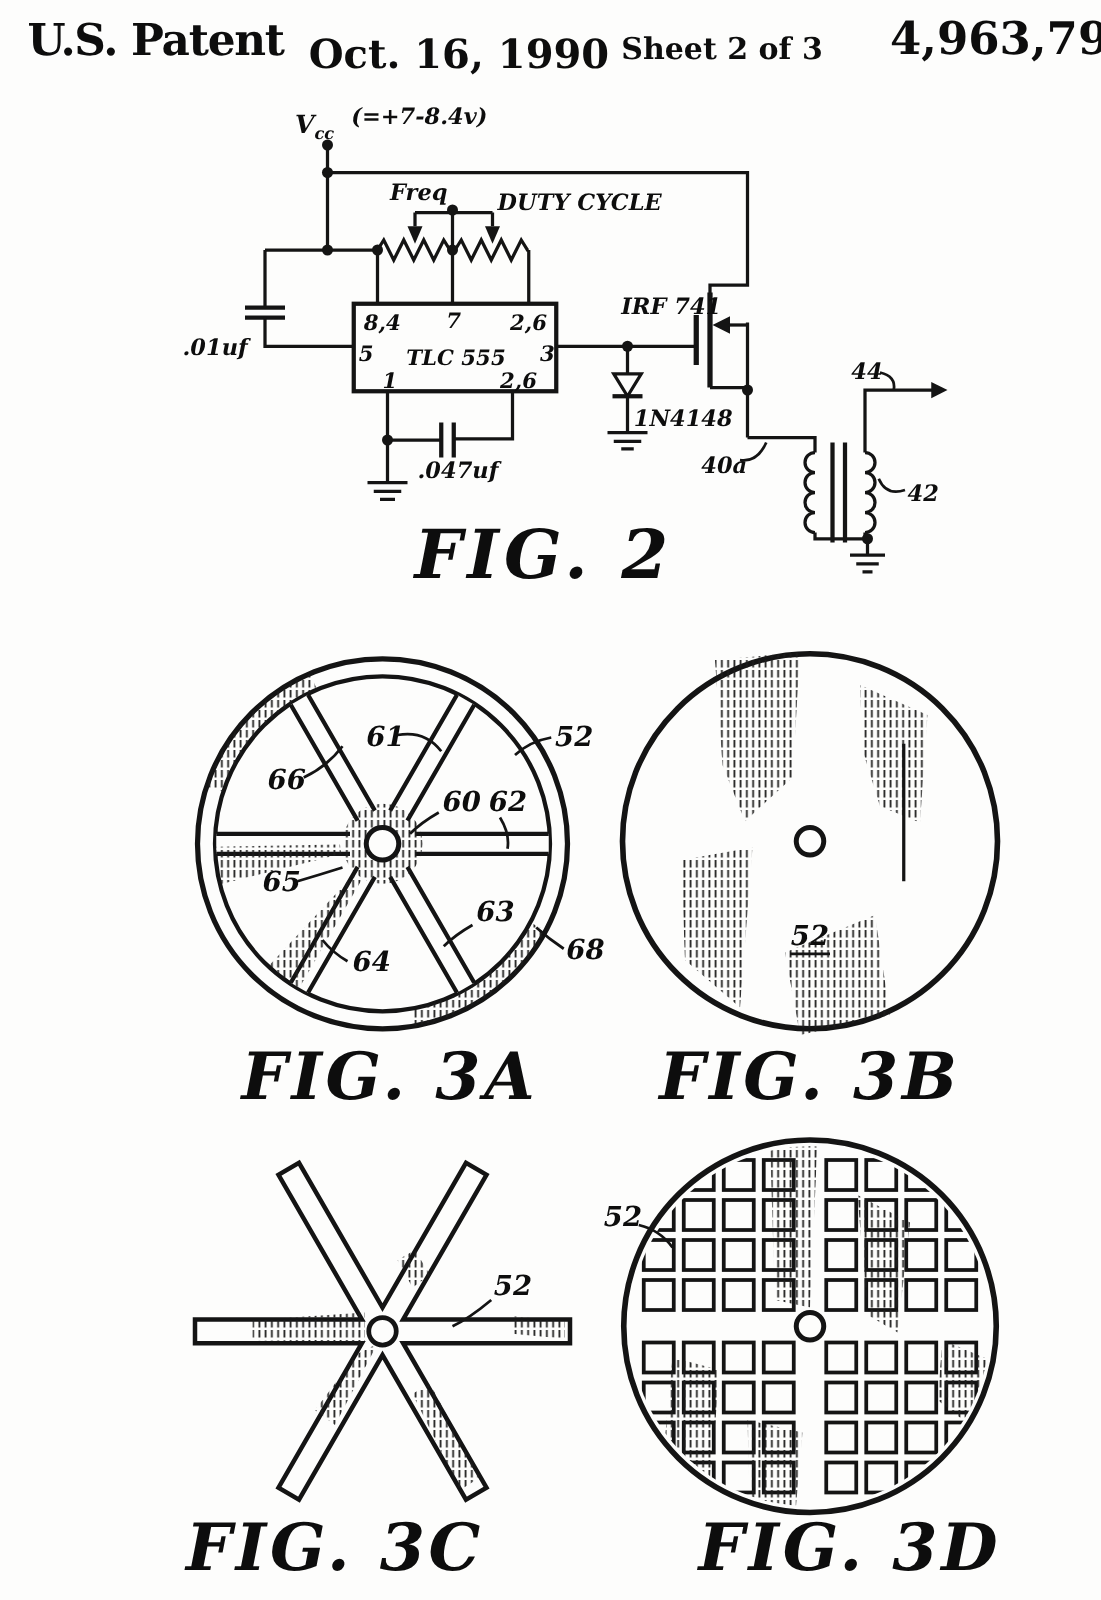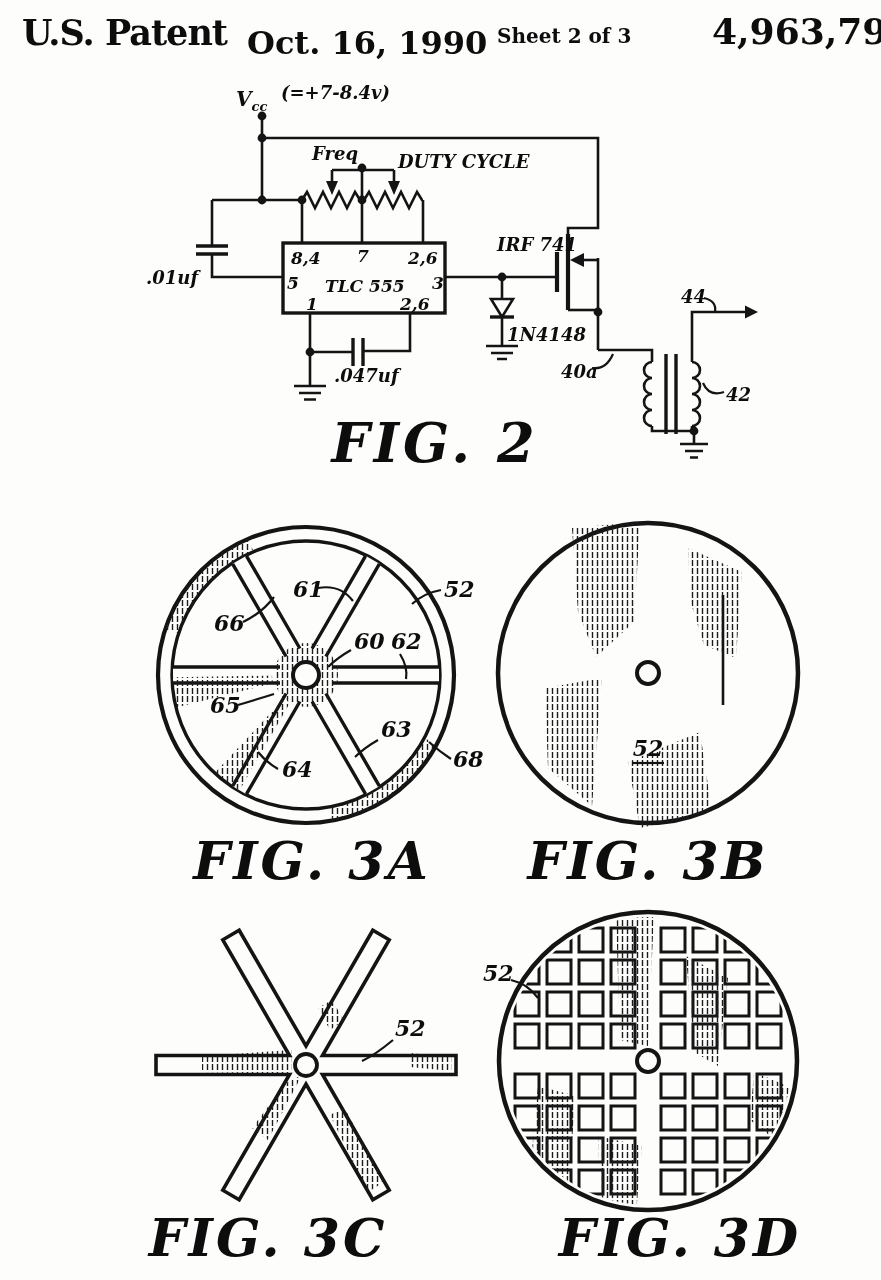--- a/index.html
+++ b/index.html
@@ -1,21 +1,21 @@
 <!DOCTYPE html>
 <html><head>
 <meta charset="utf-8">
 <style>
   html,body{margin:0;padding:0;background:#e8e8e8;}
   .page{position:relative;width:881px;height:1280px;background:#fdfdfc;overflow:hidden;
         font-family:"DejaVu Serif",serif;color:#0d0d0d;}
   header{position:absolute;left:0;top:0;width:881px;height:80px;}
   .h-title{position:absolute;left:22px;top:12px;font-size:35px;font-weight:700;letter-spacing:-1px;text-align:right;}
   .h-date{position:absolute;left:247px;top:24px;font-size:32px;font-weight:700;}
-  .h-sheet{position:absolute;left:497px;top:24px;font-size:20px;font-weight:700;}
+  .h-sheet{position:absolute;left:497px;top:24px;font-size:24px;font-weight:700;}
   .h-num{position:absolute;left:712px;top:10px;font-size:36px;font-weight:700;}
   svg{position:absolute;left:0;top:80px;}
   svg *{vector-effect:none;}
   .w{stroke:#141414;stroke-width:2.6;fill:none;}
   .w2{stroke:#141414;stroke-width:3.4;fill:none;}
   .thick{stroke:#141414;stroke-width:4.2;fill:none;}
   .ah{fill:#141414;stroke:none;}
   .openTri{fill:#fdfdfc;stroke:#141414;stroke-width:2.6;}
   text{fill:#0d0d0d;stroke:none;}
   .clbl{font:italic 700 18px "DejaVu Serif",serif;}

